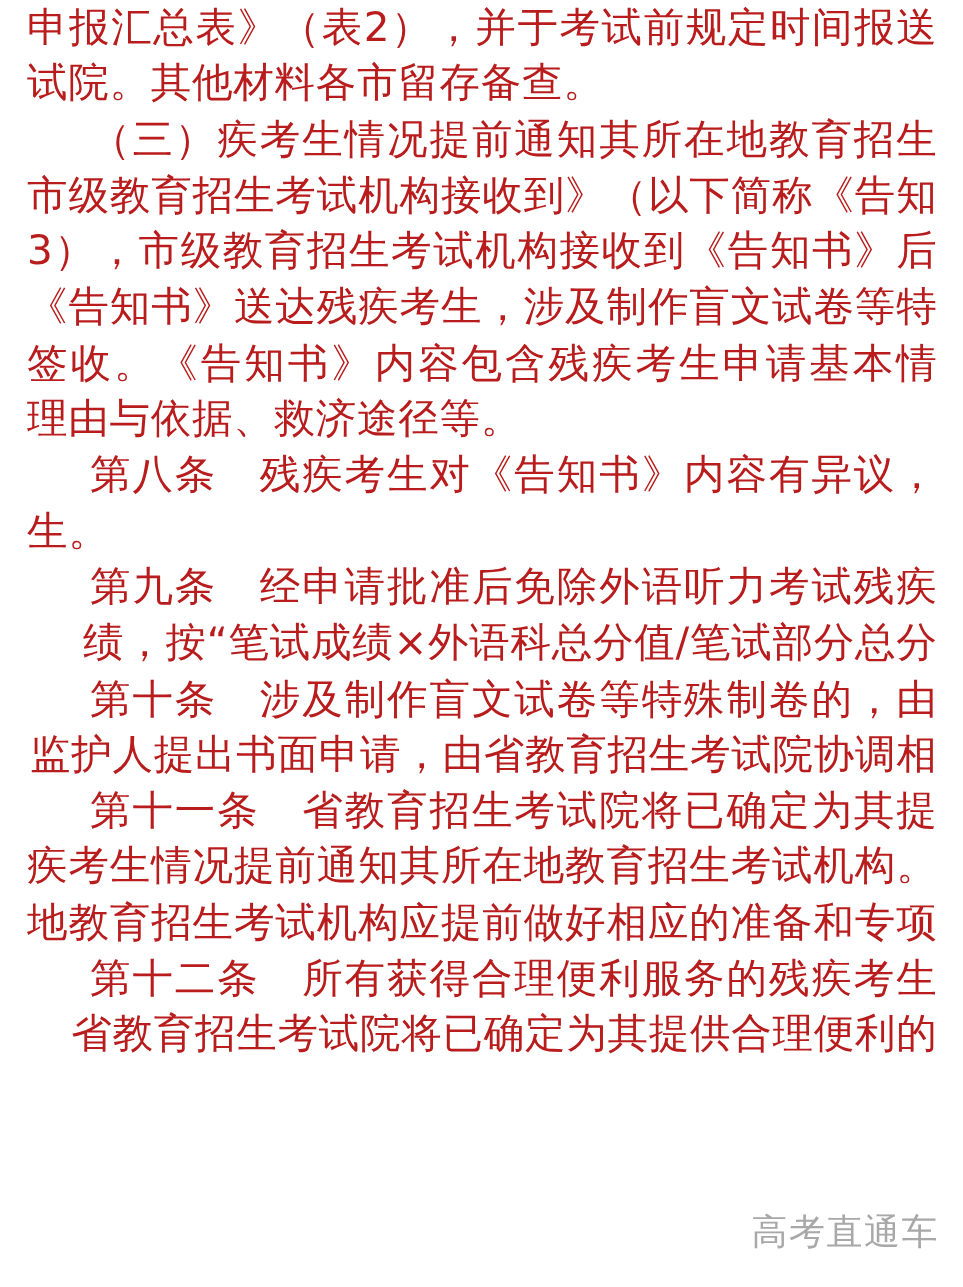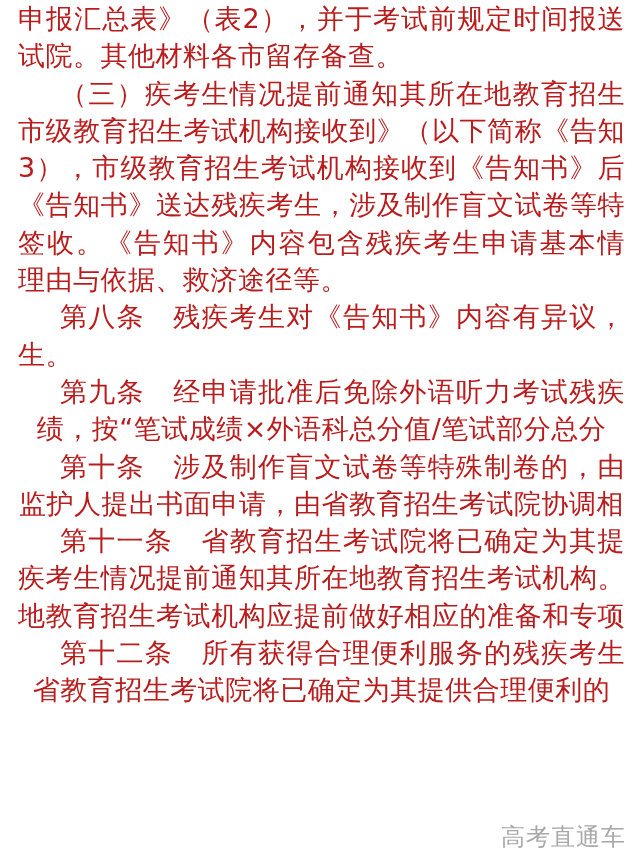--- a/index.html
+++ b/index.html
@@ -30,38 +30,37 @@
     overflow: hidden;
   }
   
   .j {
     text-align: justify;
     text-align-last: justify;
     text-justify: inter-character;
   }
   
   .e {
-    text-align: center;
+    text-align: right;
     text-align-last: left;
   }
   
   .i {
     padding-left: 42px;
   }
   .watermark {
     position: absolute;
     left: 501px;
     top: 806px;
     z-index: 0;
     font-size: 24px;
     line-height: 30px;
     letter-spacing: 1px;
     color: #a8a8a8;
     white-space: nowrap;
-    margin-top: 16px;
   }
 </style>
 </head>
 <body>
 
 <div class="doc">
   <div class="ln j">申报汇总表》（表2），并于考试前规定时间报送省教育招生考</div>
   <div class="ln e">试院。其他材料各市留存备查。</div>
   <div class="ln j i">（三）疾考生情况提前通知其所在地教育招生考试机构《残疾</div>
   <div class="ln j">市级教育招生考试机构接收到》（以下简称《告知书》，表</div>

